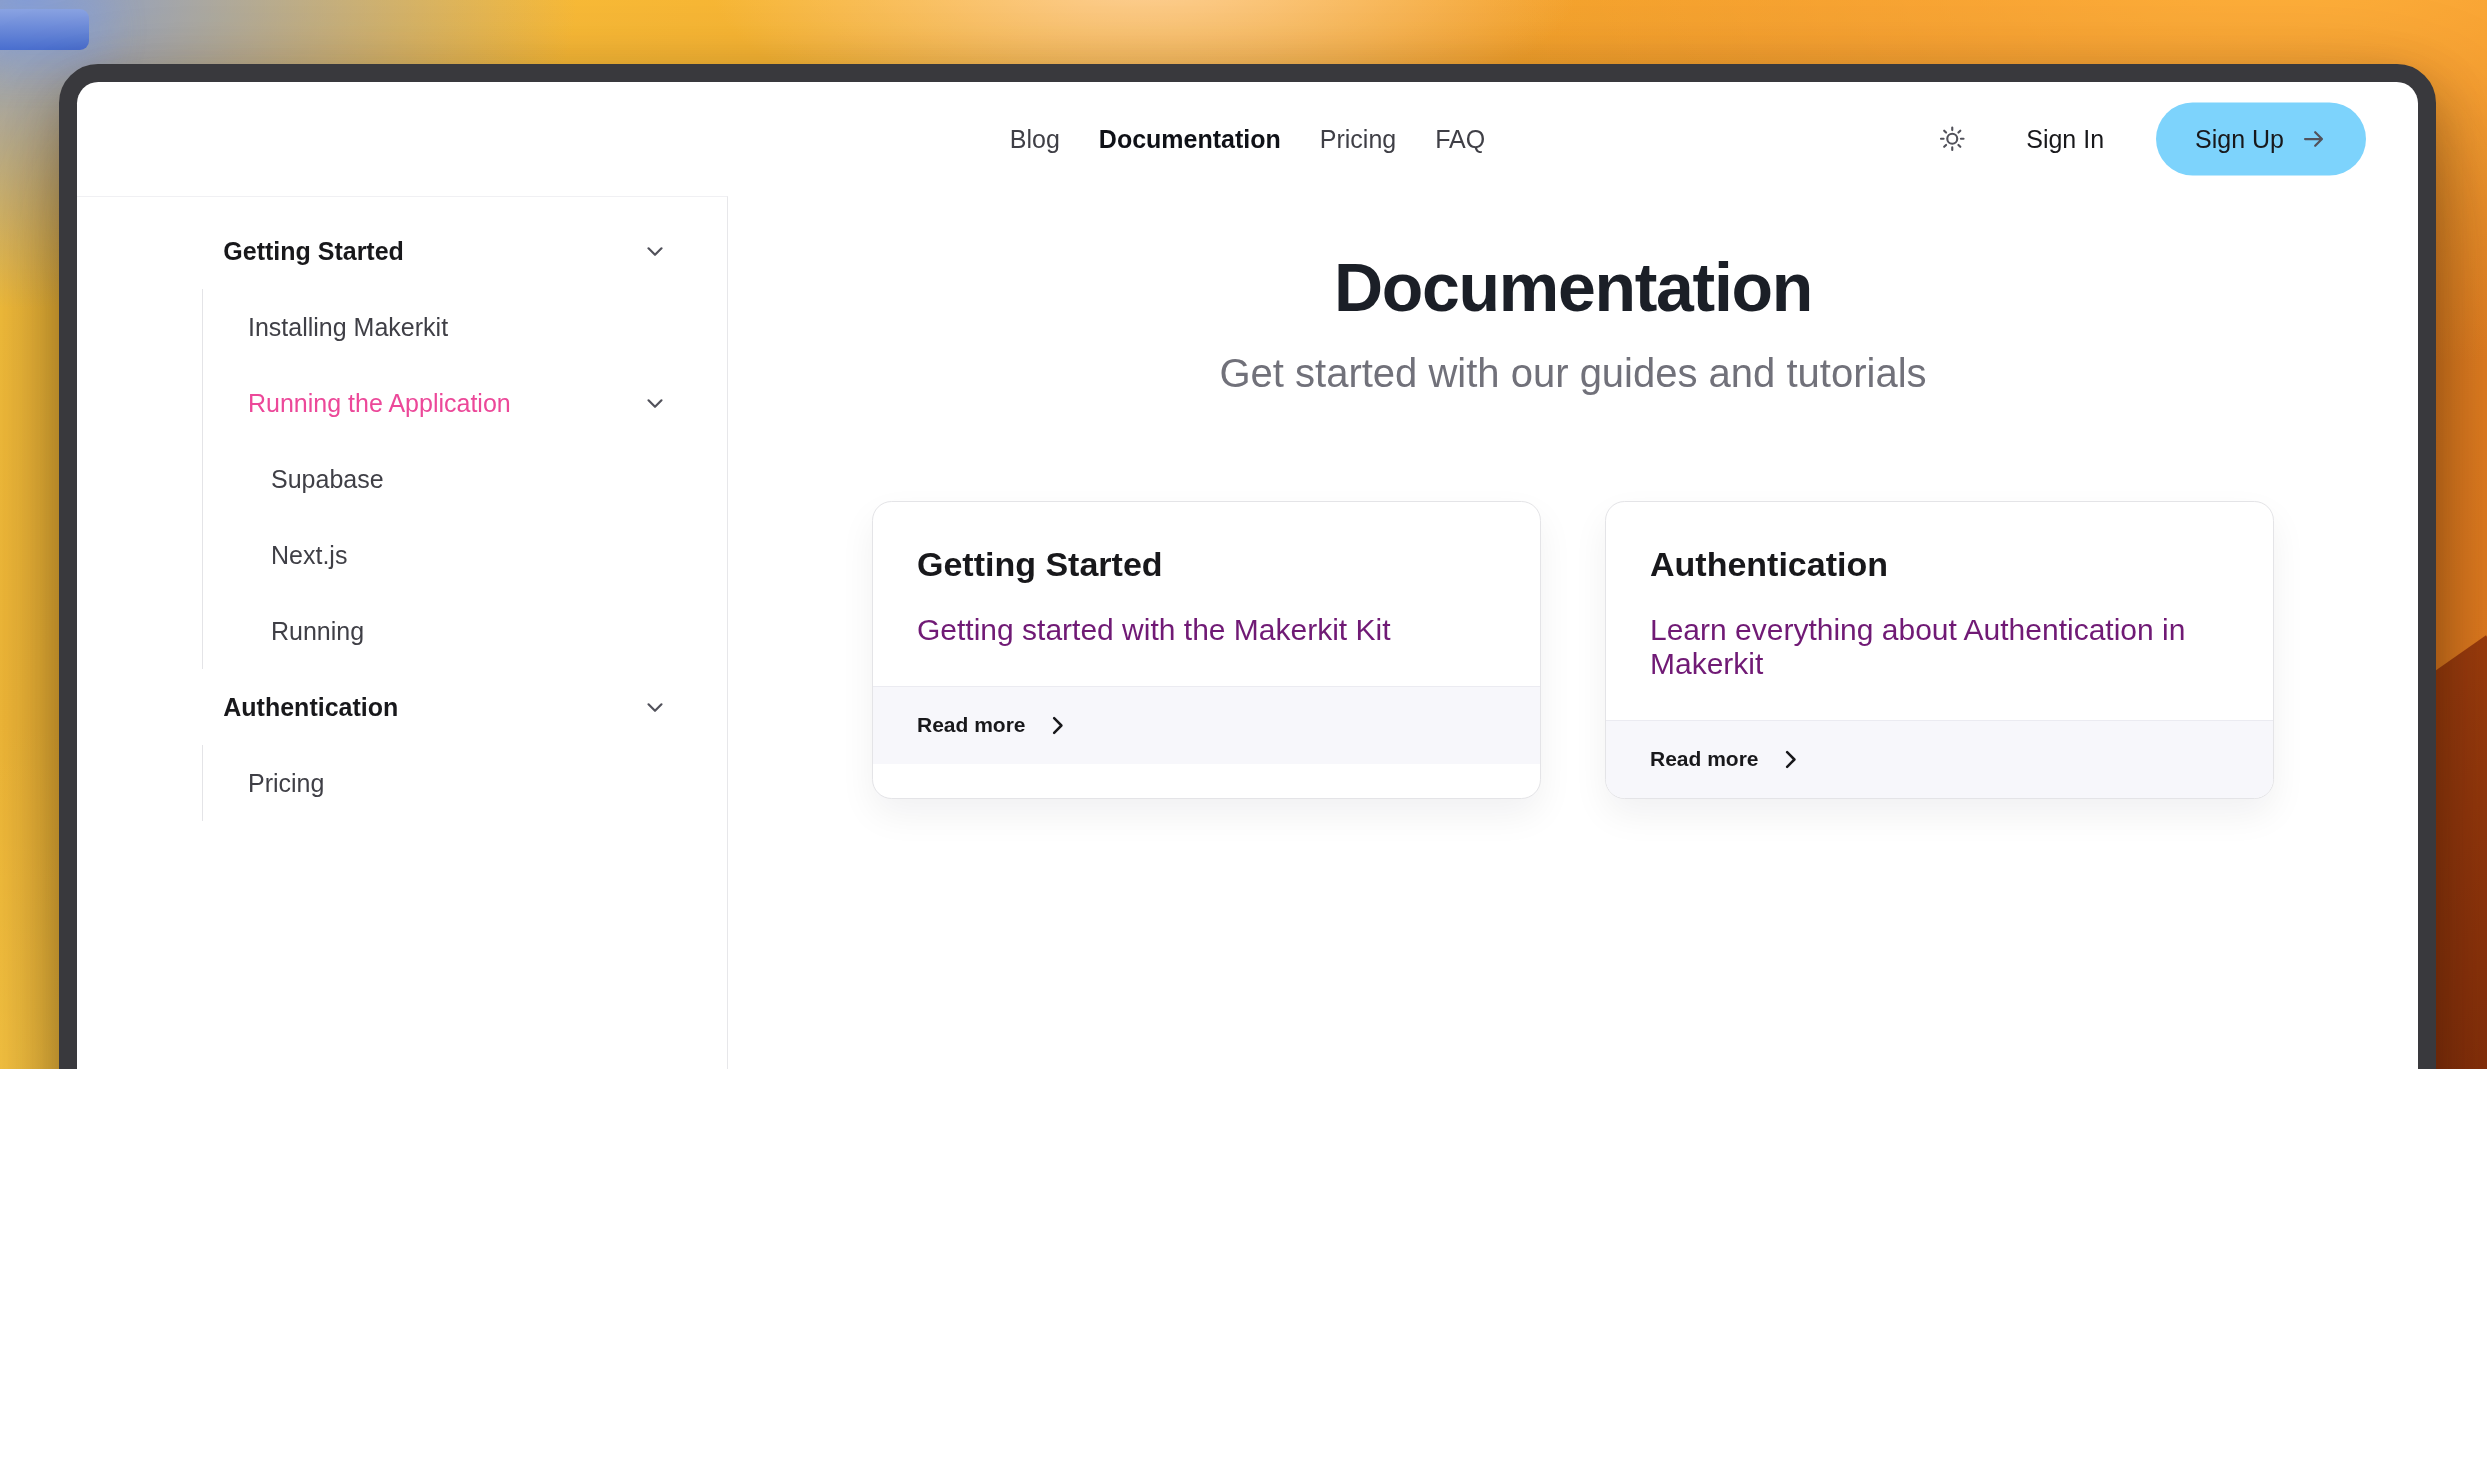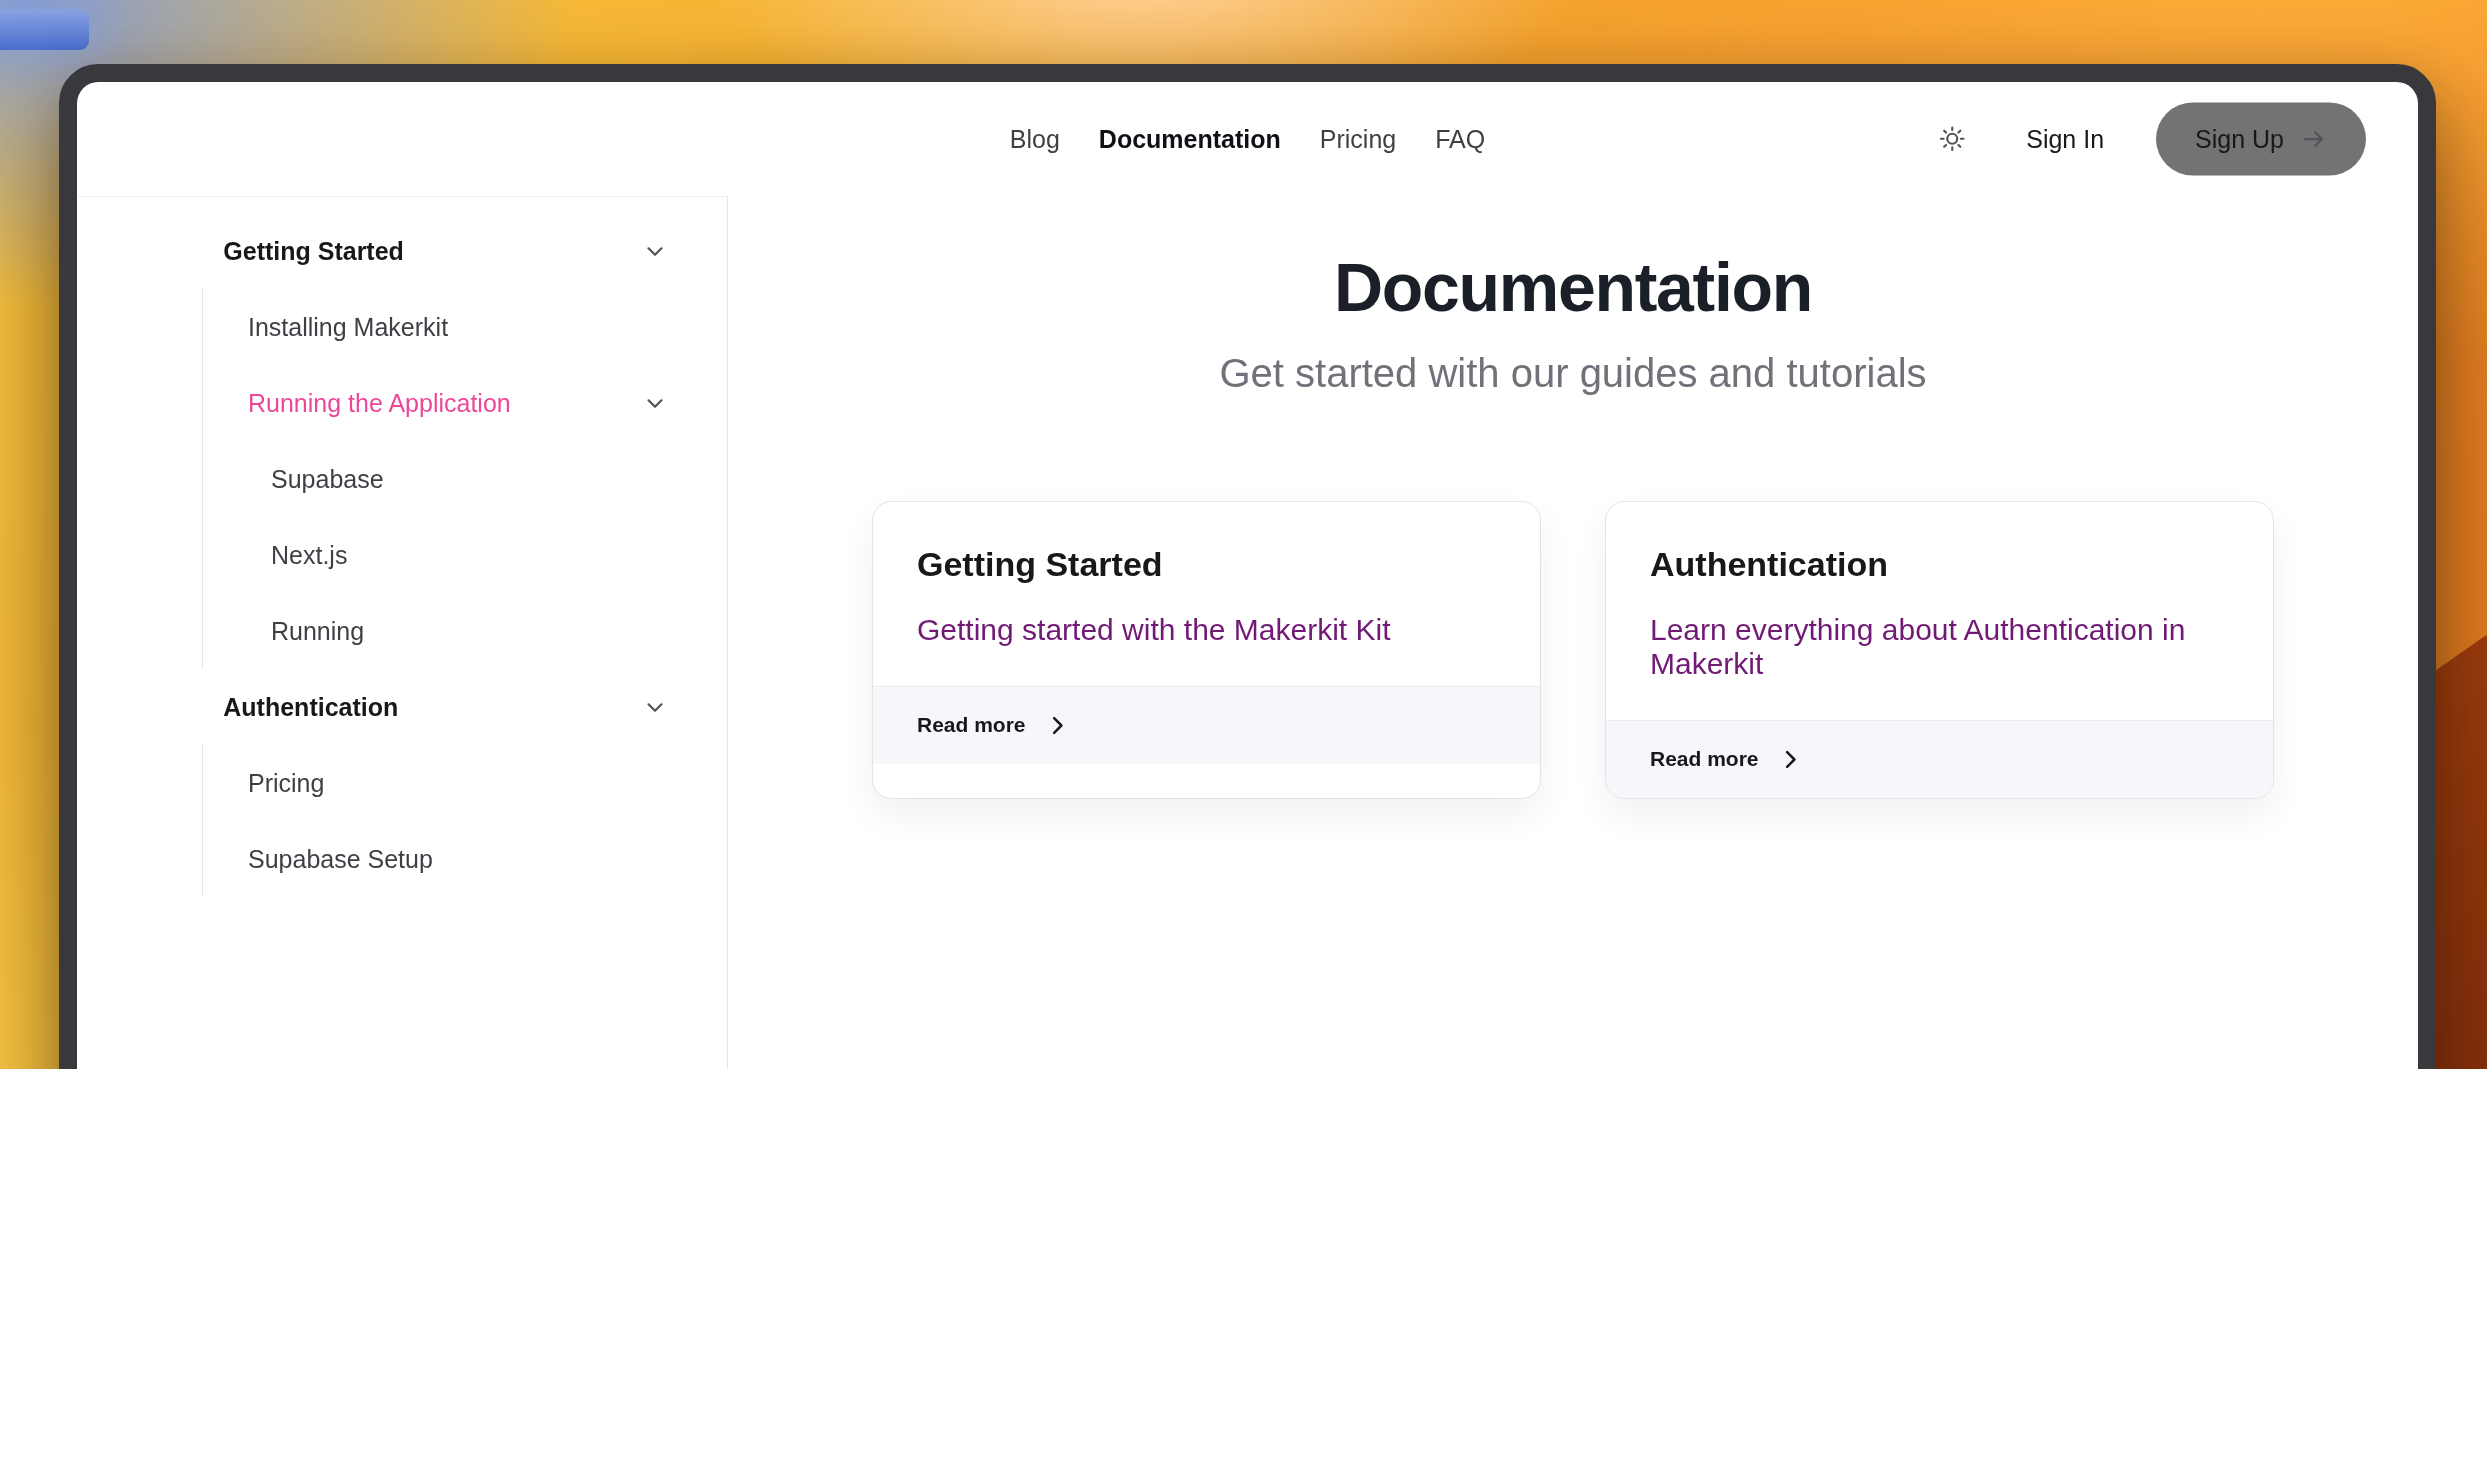--- a/index.html
+++ b/index.html
@@ -50,21 +50,21 @@
   .nav-links { display: flex; align-items: center; gap: 39px; }
   .nav-link { font-size: 25px; color: #3f3f46; cursor: pointer; text-decoration: none; }
   .nav-link.active { font-weight: 700; color: #0f1117; }
   .nav-right { position: absolute; right: 52px; top: 50%; transform: translateY(-50%);
     display: flex; align-items: center; gap: 52px; }
   .theme-btn { width: 43px; height: 43px; display: flex; align-items: center; justify-content: center;
     cursor: pointer; color: #52525b; background: none; border: none; }
   .signin { font-size: 25px; color: #18181b; cursor: pointer; font-weight: 500; }
   .signup-pill {
     display: flex; align-items: center; gap: 16px; height: 73px; padding: 0 39px;
-    background: #737373; border-radius: 889px; border: none; cursor: pointer;
+    background: #7dd3fc; border-radius: 889px; border: none; cursor: pointer;
     font-size: 25px; font-weight: 500; color: #18181b; font-family: inherit;
   }
 
   
   .content { flex: 1; display: flex; min-height: 0; }
 
   
   .sidebar {
     flex: 0 0 651px; width: 651px; border-right: 0.9px solid #e7e7ea; border-top: 0.9px solid #f0f0f3;
     padding: 16px 0 0 125px; overflow: hidden;
@@ -185,21 +185,20 @@
             <div class="side-header">
               <span class="side-header-label">Authentication</span>
               <span class="chev">
                 <svg width="26" height="26" viewBox="0 0 24 24" fill="none" stroke="currentColor" stroke-width="2" stroke-linecap="round" stroke-linejoin="round">
                     <path d="M6 9.5l6 6 6-6"></path>
                   </svg>
               </span>
             </div>
             <div class="side-children">
               <a class="side-item">Pricing</a>
-              <a class="side-item">Supabase Setup</a>
             </div>
           </div>
 
         </aside>
 
         <main class="main">
           <h1 class="page-title">Documentation</h1>
           <p class="page-subtitle">Get started with our guides and tutorials</p>
 
           <div class="cards-row">

